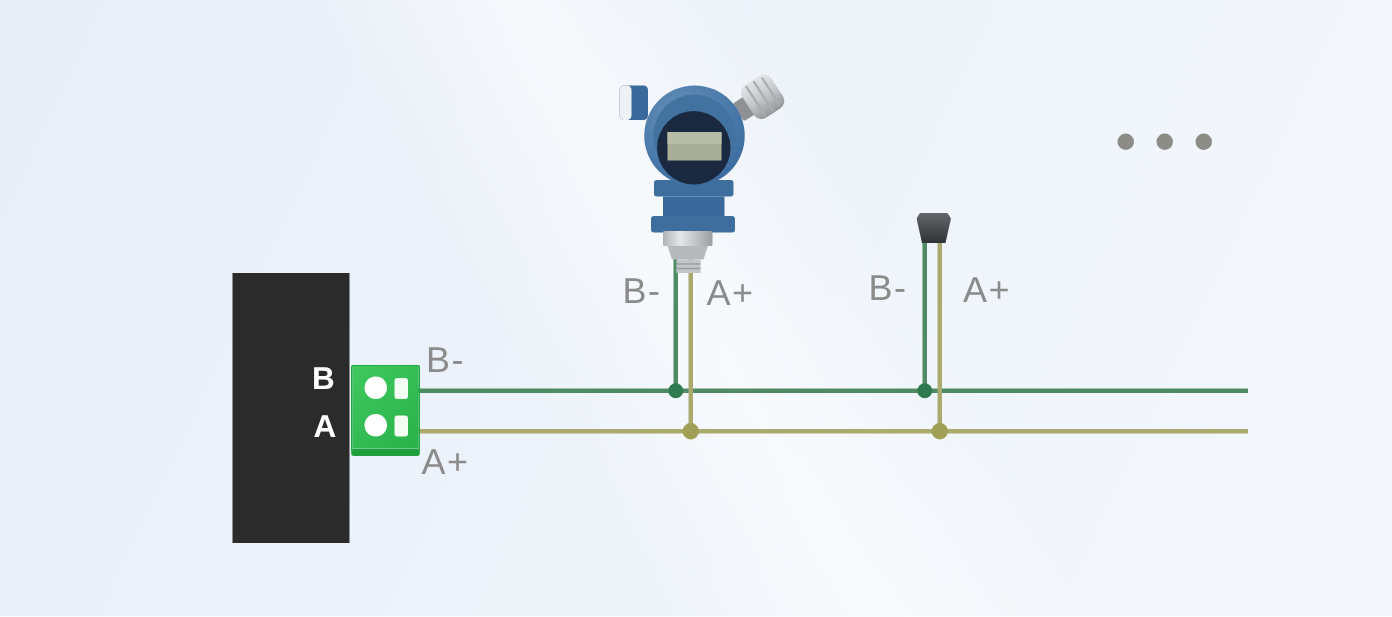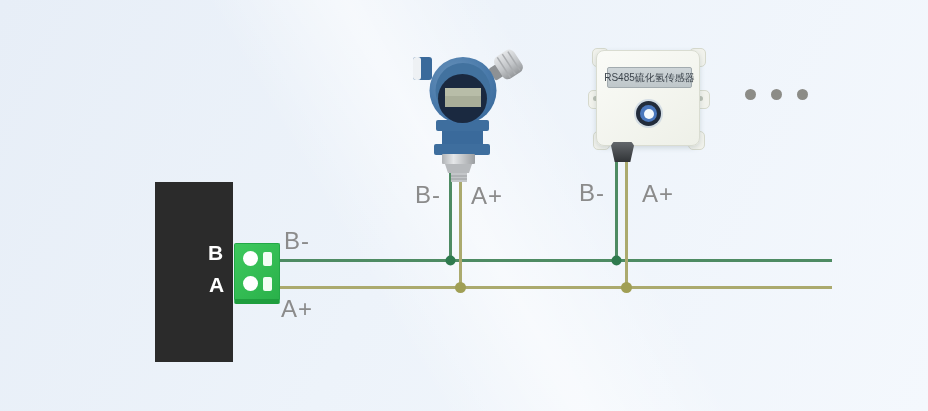--- a/index.html
+++ b/index.html
@@ -182,35 +182,20 @@
       <circle cx="57" cy="42.5" r="27.5" fill="#42729f"></circle>
       <circle cx="56.5" cy="50.5" r="24.5" fill="#1a2940"></circle>
       <rect x="39" y="40" width="36" height="19" fill="#a9ae99"></rect>
       <rect x="39" y="40" width="36" height="8" fill="#b8bda8"></rect>
     </g>
   </svg>
 
   <div class="wire-label" style="left:415px;top:183px;">B-</div>
   <div class="wire-label" style="left:471px;top:184px;">A+</div>
 
-  <div class="sensor">
-    <div class="sensor-ear ear-tl"></div>
-    <div class="sensor-ear ear-tr"></div>
-    <div class="sensor-ear ear-ml"></div>
-    <div class="sensor-ear ear-mr"></div>
-    <div class="sensor-ear ear-bl"></div>
-    <div class="sensor-ear ear-br"></div>
-    <div class="sensor-body"></div>
-    <div class="sensor-nameplate">RS485硫化氢传感器</div>
-    <div class="sensor-eye">
-      <div class="sensor-eye-ring">
-        <div class="sensor-eye-core"></div>
-      </div>
-    </div>
-  </div>
   <div class="sensor-gland"></div>
 
   <div class="wire-label" style="left:579px;top:181px;">B-</div>
   <div class="wire-label" style="left:642px;top:182px;">A+</div>
 
   <div class="ellipsis">
     <div class="dot"></div>
     <div class="dot"></div>
     <div class="dot"></div>
   </div>

